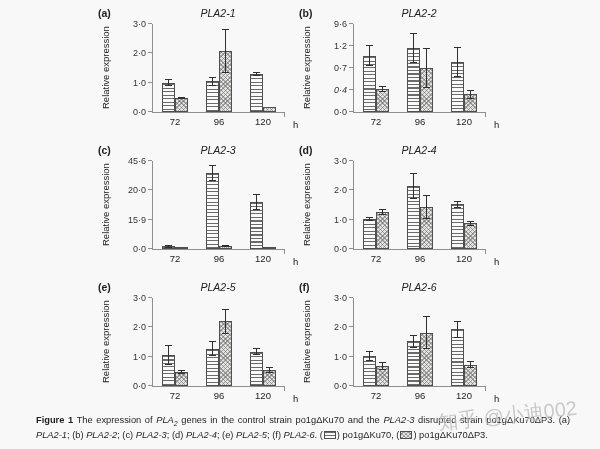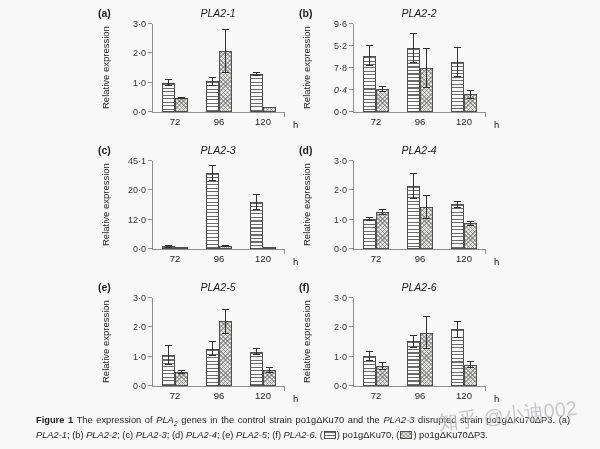--- a/index.html
+++ b/index.html
@@ -103,23 +103,23 @@
             <span class="xlab">72</span>
             <span class="xlab">96</span>
             <span class="xlab">120</span>
           </div>
       <span class="xunit">h</span>
     <div class="ytick" style="bottom: 0%;"></div>
           <div class="yticklab" style="bottom: calc(0% - 5px);">0·0</div>
           <div class="ytick" style="bottom: 25%;"></div>
           <div class="yticklab" style="bottom: calc(25% - 5px); font-style: italic;">0·4</div>
           <div class="ytick" style="bottom: 50%;"></div>
-          <div class="yticklab" style="bottom: calc(50% - 5px);">7·8</div>
+          <div class="yticklab" style="bottom: calc(50% - 5px);">0·7</div>
           <div class="ytick" style="bottom: 75%;"></div>
-          <div class="yticklab" style="bottom: calc(75% - 5px);">5·2</div>
+          <div class="yticklab" style="bottom: calc(75% - 5px);">1·2</div>
           <div class="ytick" style="bottom: 100%;"></div>
           <div class="yticklab" style="bottom: calc(100% - 5px);">9·6</div>
           <div class="groups">
             <div class="group">
               <div class="bar-wrap">
                 <div class="fill hstripe" style="height: 63.75%;"></div>
                 <div class="errbar" style="bottom: 51.875%; height: 23.75%;"></div>
               </div>
               <div class="bar-wrap">
                 <div class="fill crosshatch" style="height: 26.25%;"></div>
@@ -158,25 +158,25 @@
       <div class="endtick"></div>
       <div class="xlabels">
             <span class="xlab">72</span>
             <span class="xlab">96</span>
             <span class="xlab">120</span>
           </div>
       <span class="xunit">h</span>
     <div class="ytick" style="bottom: 0%;"></div>
           <div class="yticklab" style="bottom: calc(0% - 5px);">0·0</div>
           <div class="ytick" style="bottom: 33.3333%;"></div>
-          <div class="yticklab" style="bottom: calc(33.3333% - 5px);">12·0</div>
+          <div class="yticklab" style="bottom: calc(33.3333% - 5px);">15·9</div>
           <div class="ytick" style="bottom: 66.6667%;"></div>
           <div class="yticklab" style="bottom: calc(66.6667% - 5px);">20·0</div>
           <div class="ytick" style="bottom: 100%;"></div>
-          <div class="yticklab" style="bottom: calc(100% - 5px);">45·1</div>
+          <div class="yticklab" style="bottom: calc(100% - 5px);">45·6</div>
           <div class="groups">
             <div class="group">
               <div class="bar-wrap">
                 <div class="fill hstripe" style="height: 3.33333%;"></div>
                 <div class="errbar" style="bottom: 1.55556%; height: 3.55556%;"></div>
               </div>
               <div class="bar-wrap">
                 <div class="fill crosshatch" style="height: 1.11111%;"></div>
               </div>
             </div>

